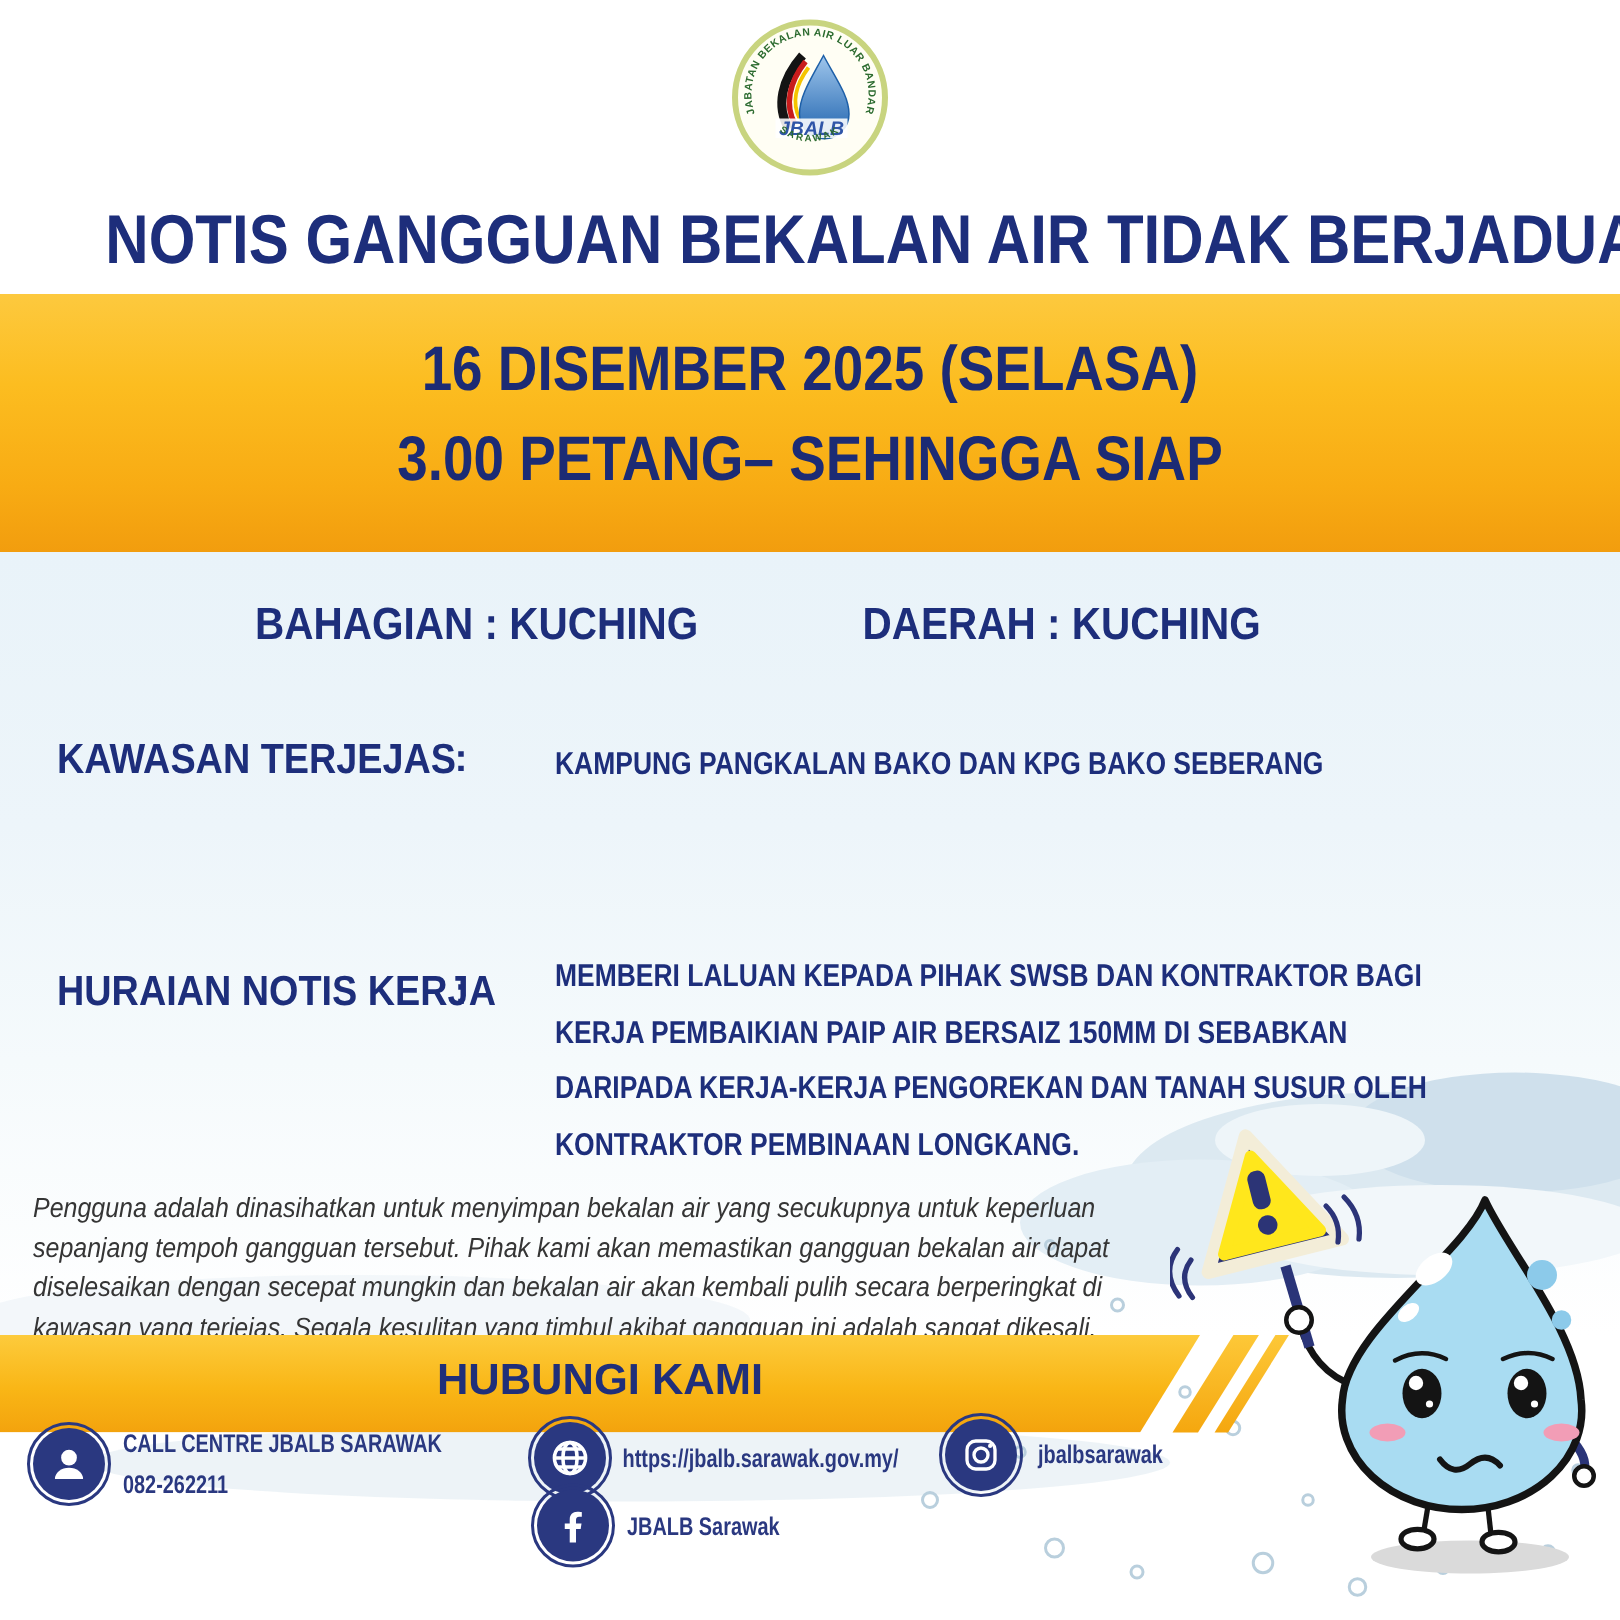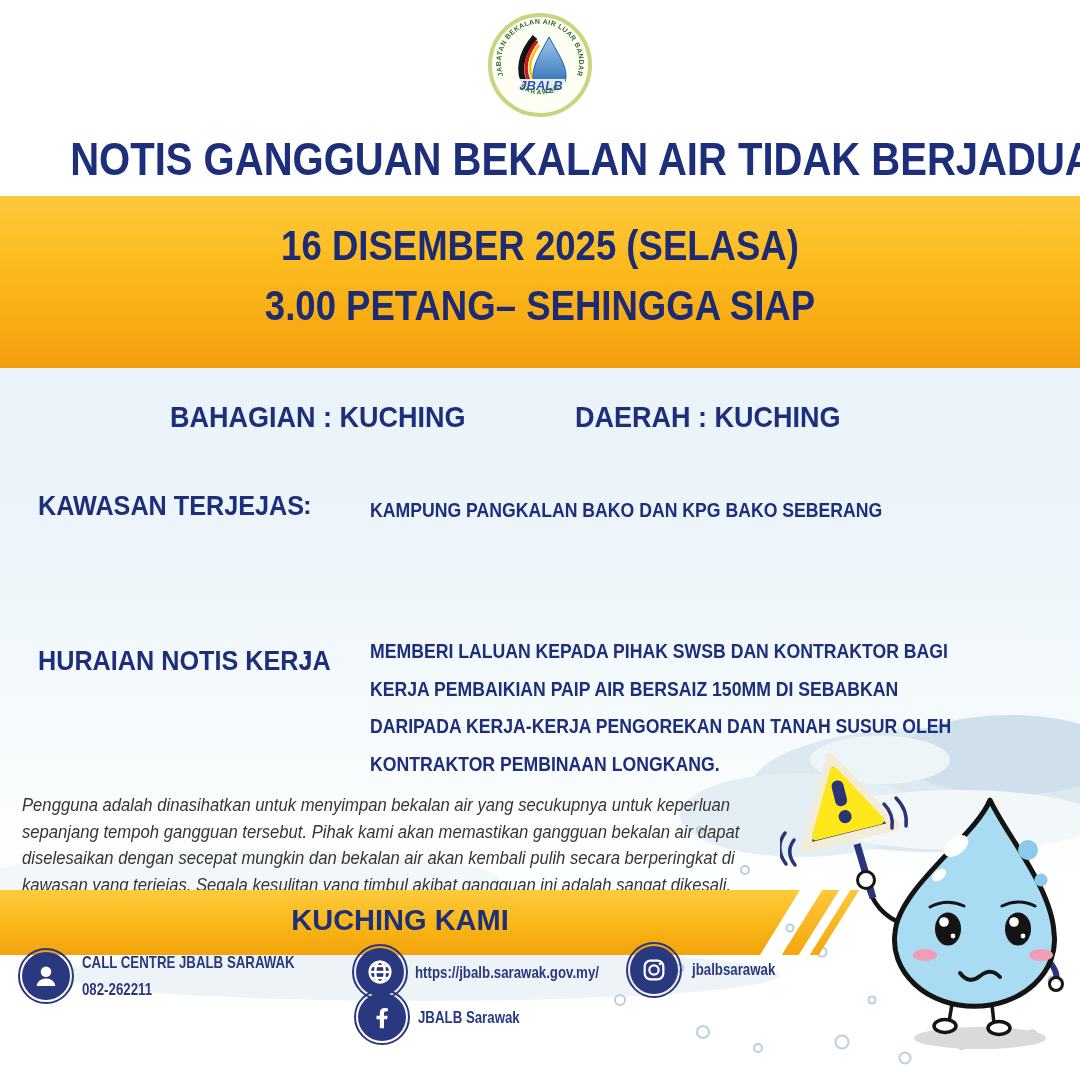--- a/index.html
+++ b/index.html
@@ -137,21 +137,21 @@
   <div class="advisory">
     <span>Pengguna adalah dinasihatkan untuk menyimpan bekalan air yang secukupnya untuk keperluan</span>
     <span>sepanjang tempoh gangguan tersebut. Pihak kami akan memastikan gangguan bekalan air dapat</span>
     <span>diselesaikan dengan secepat mungkin dan bekalan air akan kembali pulih secara berperingkat di</span>
     <span>kawasan yang terjejas. Segala kesulitan yang timbul akibat gangguan ini adalah sangat dikesali.</span>
   </div>
 
   <div class="cbar"></div>
   <div class="stripe s1"></div>
   <div class="stripe s2"></div>
-  <div class="cbar-text">KUCHING KAMI</div>
+  <div class="cbar-text">HUBUNGI KAMI</div>
 
   <div class="cicon" style="left:22px;top:952px">
     <svg width="30" height="30" viewBox="0 0 24 24">
       <circle cx="12" cy="8.6" r="4.2" fill="#ffffff"></circle>
       <path d="M4.5,20 a7.5,6 0 0 1 15,0 Z" fill="#ffffff"></path>
     </svg>
   </div>
   <div class="ctext" style="left:82px;top:953px">
     <span>CALL CENTRE JBALB SARAWAK</span>
     <span class="l2">082-262211</span>

